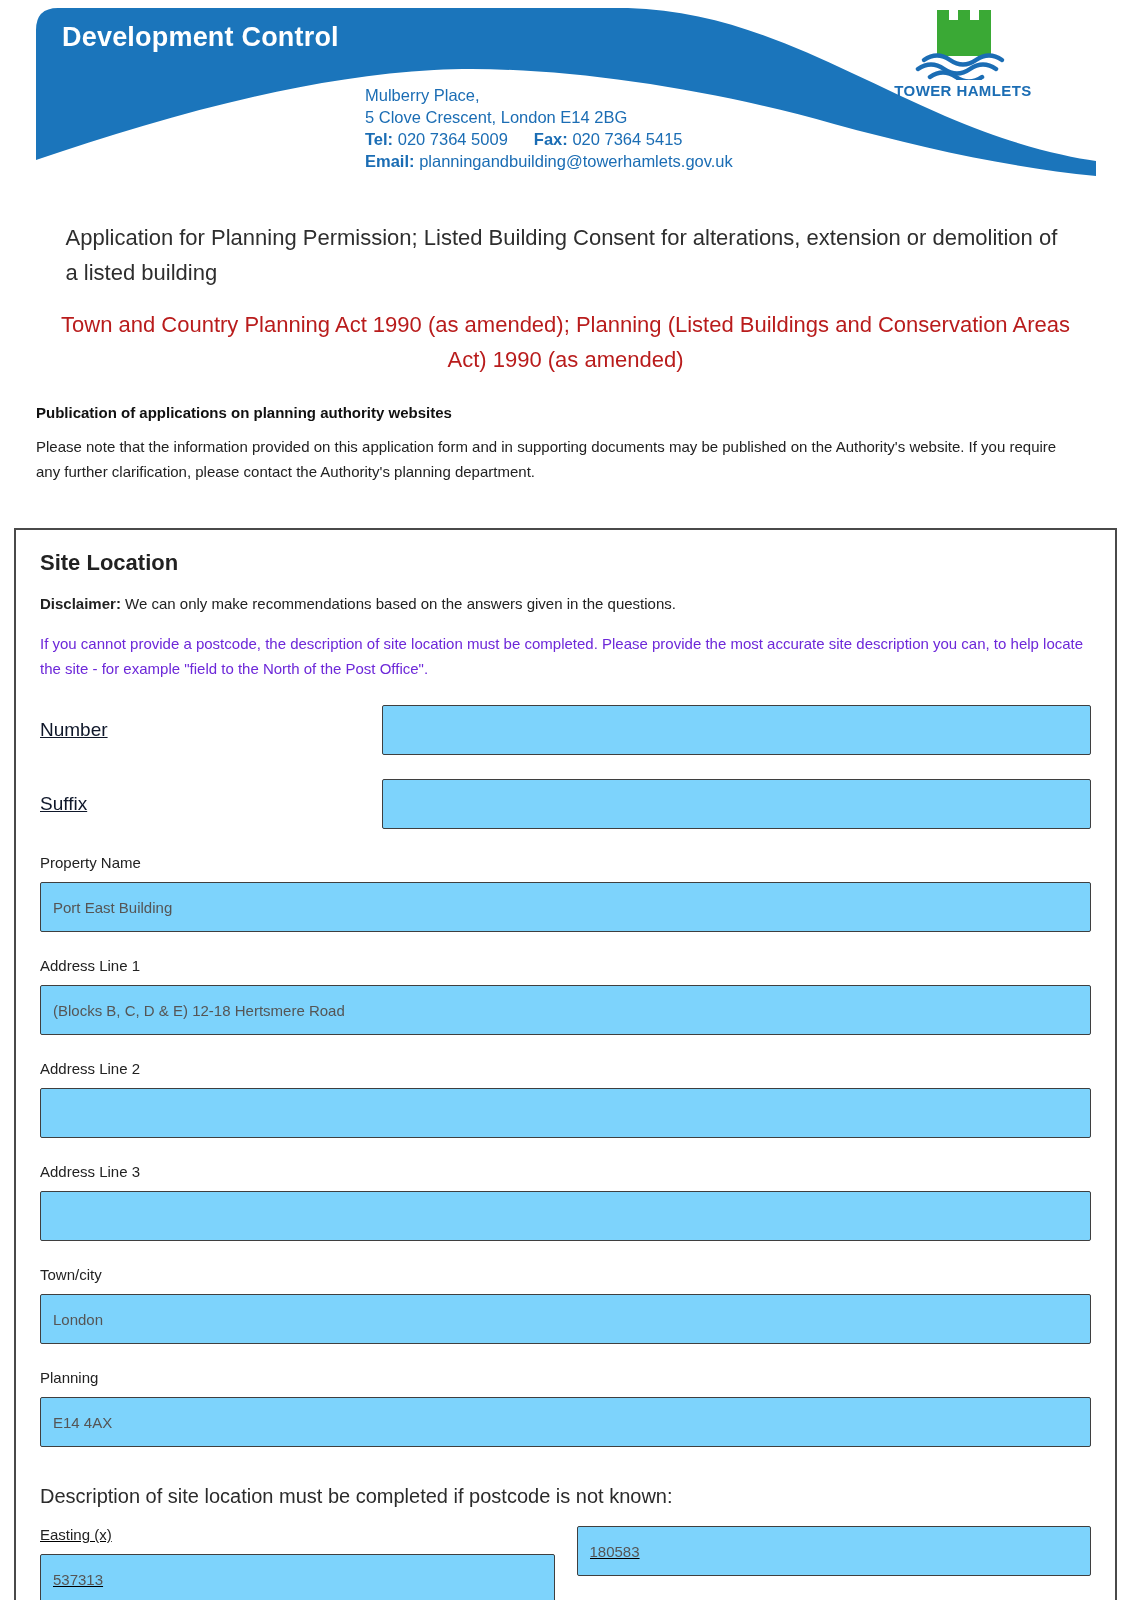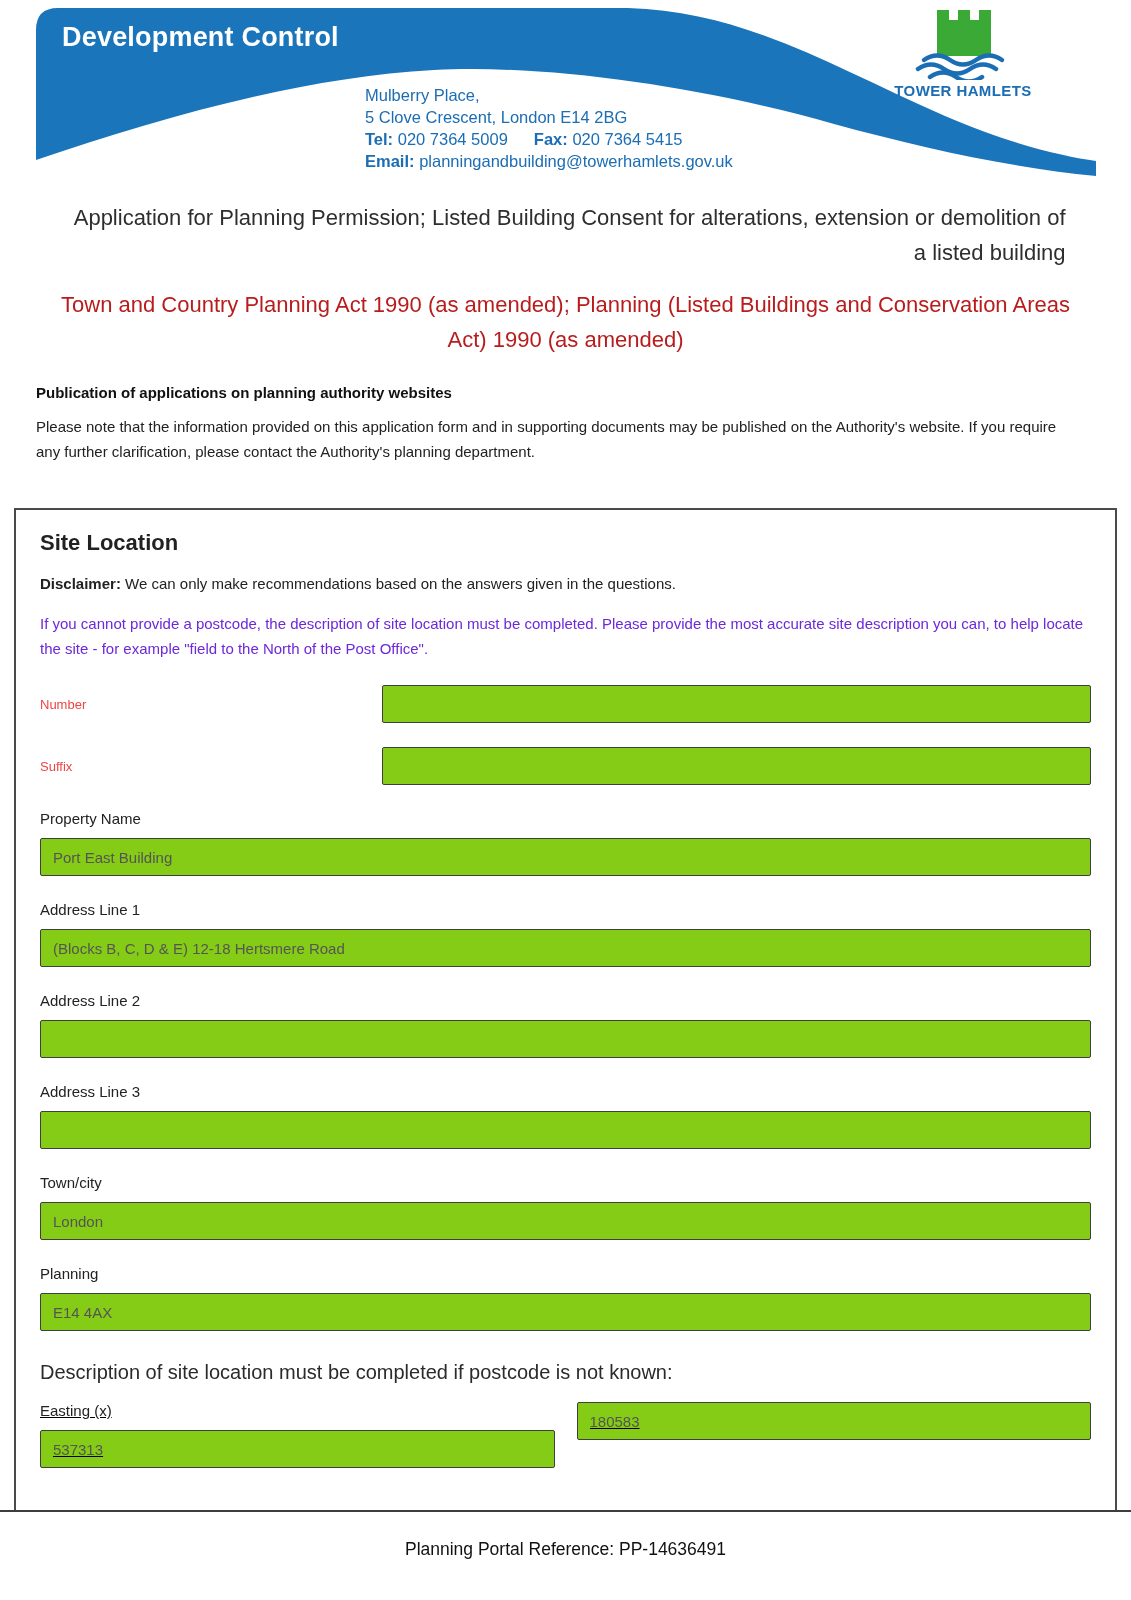--- a/index.html
+++ b/index.html
@@ -19,44 +19,44 @@
   }
   .dept-address { position:absolute; left:365px; top:78px; color:#1b6db4; font-size:16.5px; line-height:22px; }
   .b { font-weight:700; }
   .gap { display:inline-block; width:26px; }
 
   .logo { position:absolute; left:878px; top:0; width:170px; text-align:center; }
   .logo svg { display:block; margin:0 auto; }
   .logo-text { color:#1b6db4; font-weight:700; font-size:15px; letter-spacing:0.4px; margin-top:2px; }
 
   
-  .main-title { margin:16px auto 0; max-width:1000px; text-align:right; font-size:22px; line-height:35px; color:#2e2e2e; }
+  .main-title { margin:36px auto 0; max-width:1000px; text-align:left; font-size:22px; line-height:35px; color:#2e2e2e; }
   .subtitle  { margin:17px auto 0; max-width:1045px; text-align:center; font-size:22px; line-height:35px; color:#b91c1c; }
   .pub-heading { margin:27px 36px 0; font-weight:700; font-size:15px; color:#111; }
   .pub-text { margin:13px 36px 0; font-size:15px; line-height:25px; color:#222; max-width:1048px; }
 
   
   .site-box { margin:44px 14px 0; border:2px solid #4a4a4a; border-bottom:none; padding:20px 24px 42px; }
   .section-title { font-size:22px; font-weight:700; color:#222; }
   .disclaimer { margin-top:16px; font-size:15px; color:#222; line-height:24px; }
   .sl-intro { margin-top:15px; font-size:15px; line-height:25px; color:#6d28d9; }
 
   .row-inline { display:flex; align-items:center; margin-top:24px; }
-  .row-inline .lbl { flex:0 0 342px; font-size:13px; color:#ef4444; }
+  .row-inline .lbl { flex:0 0 342px; font-size:19px; color:#0f172a;text-decoration:underline; }
   .field-input {
-    height:38px; border:1px solid #3f3f3f; border-radius:2px; font-size:15px; color:#555;
-    padding:0 12px; font-family:inherit; background:#84cc16; outline:none;
+    height:50px; border:1px solid #3f3f3f; border-radius:2px; font-size:15px; color:#555;
+    padding:0 12px; font-family:inherit; background:#7dd3fc; outline:none;
   }
   .row-inline .field-input { flex:1; min-width:0; }
 
   .group { margin-top:25px; }
   .group .lbl { display:block; font-size:15px; color:#222; margin-bottom:11px; }
   .group .field-input { width:100%; display:block; }
 
-  .desc-heading { margin-top:30px; font-size:20px; color:#2b2b2b; }
+  .desc-heading { margin-top:38px; font-size:20px; color:#2b2b2b; }
 
   .coords { display:flex; gap:22px; margin-top:18px;text-decoration:underline; }
   .coord { flex:1; min-width:0; }
   .coord .lbl { display:block; font-size:15px; color:#222; margin-bottom:11px; }
   .coord .field-input { width:100%; display:block; }
 
   .cut-line { height:2px; background:#3e3e3e; width:100%; }
   .footer { text-align:center; margin-top:27px; font-size:17.5px; color:#111; padding-bottom:30px; }
 </style>
 </head>

